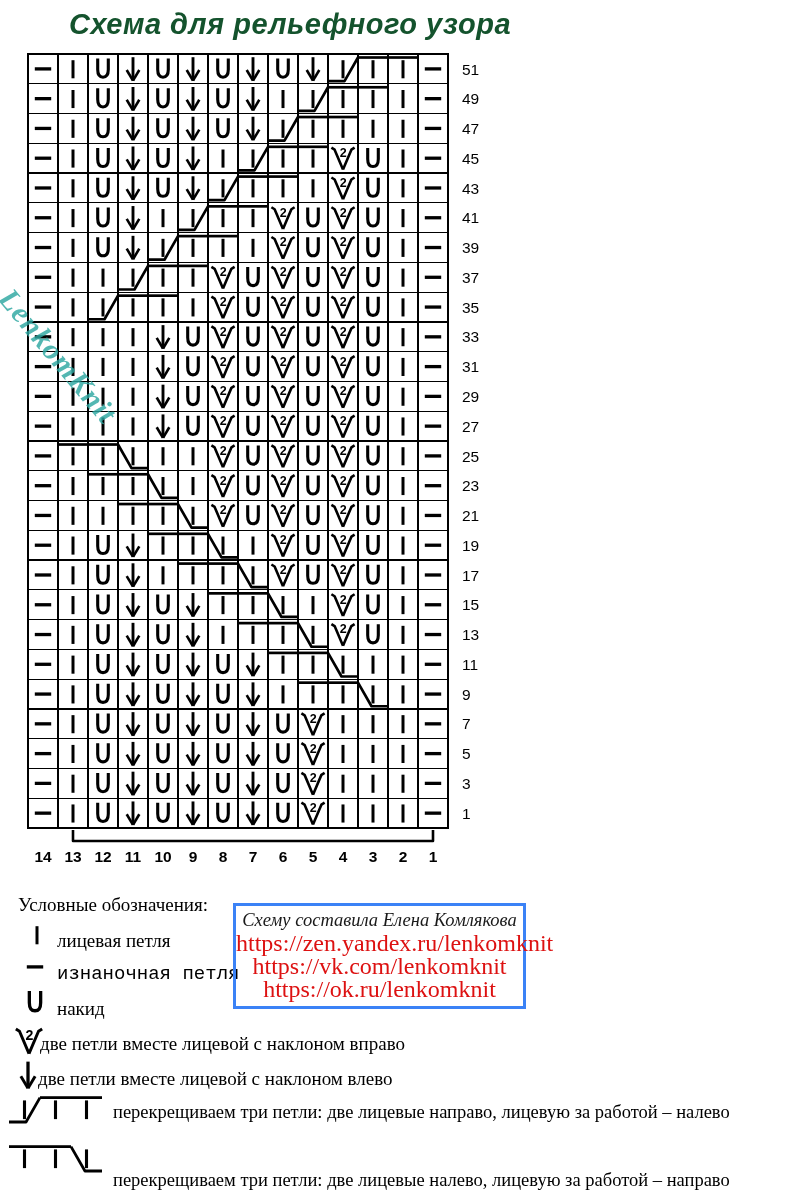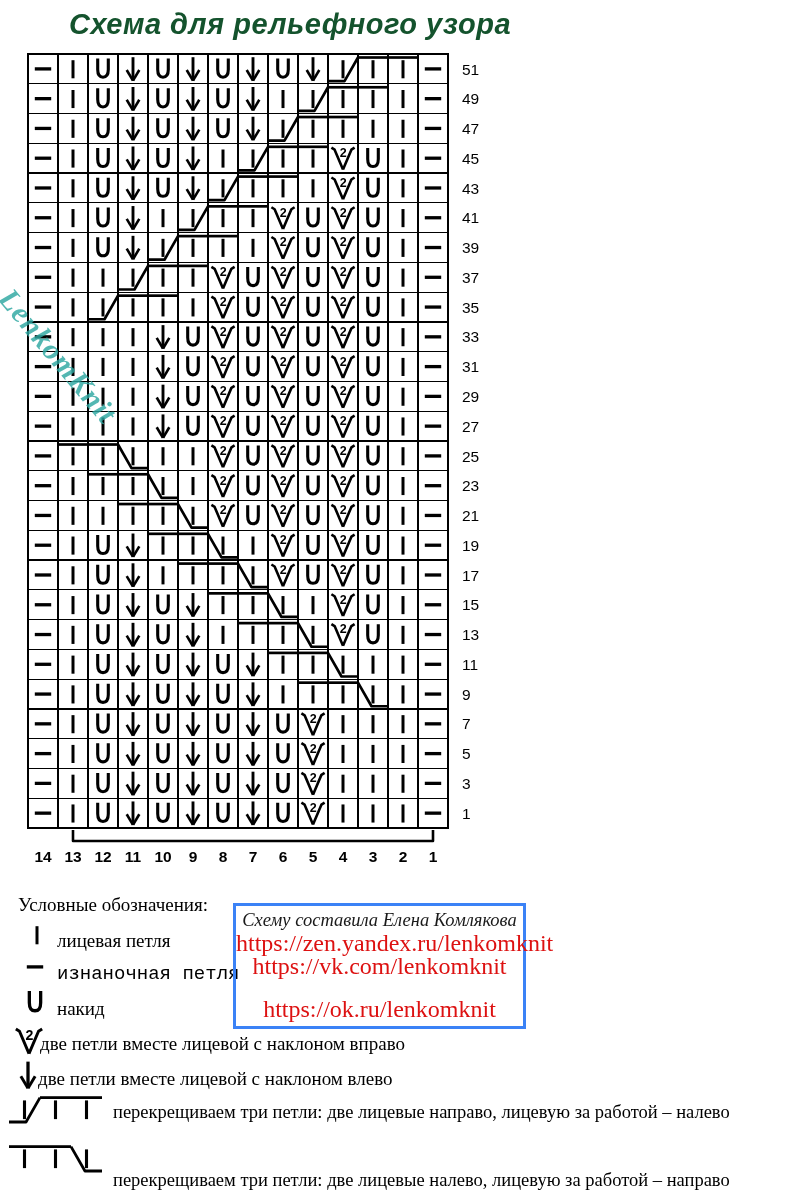--- a/index.html
+++ b/index.html
@@ -1539,14 +1539,14 @@
       <line x1="75" y1="6.2" x2="75" y2="24.3" stroke="#000" stroke-width="3" stroke-linecap="butt"></line>
       <polyline points="60,3.5 73.5,27.1 90,27.1" fill="none" stroke="#000" stroke-width="2.7" stroke-linejoin="round"></polyline>
     </svg>
   <span class="abs legend-label small" style="left:113px;top:1154px;margin-top:16px;">перекрещиваем три петли: две лицевые налево, лицевую за работой – направо</span>
 </div>
 
 <div class="abs credit-box">
   <div class="credit-author">Схему составила Елена Комлякова</div>
   <div class="credit-link" style="color:#dd1111;">https://zen.yandex.ru/lenkomknit</div>
   <div class="credit-link" style="color:#dd1111;">https://vk.com/lenkomknit</div>
-  <div class="credit-link" style="color:#dd1111;margin-top:20px;">https://ok.ru/lenkomknit</div>
+  <div class="credit-link" style="color:#dd1111;">https://ok.ru/lenkomknit</div>
 </div>
 
 </body></html>

